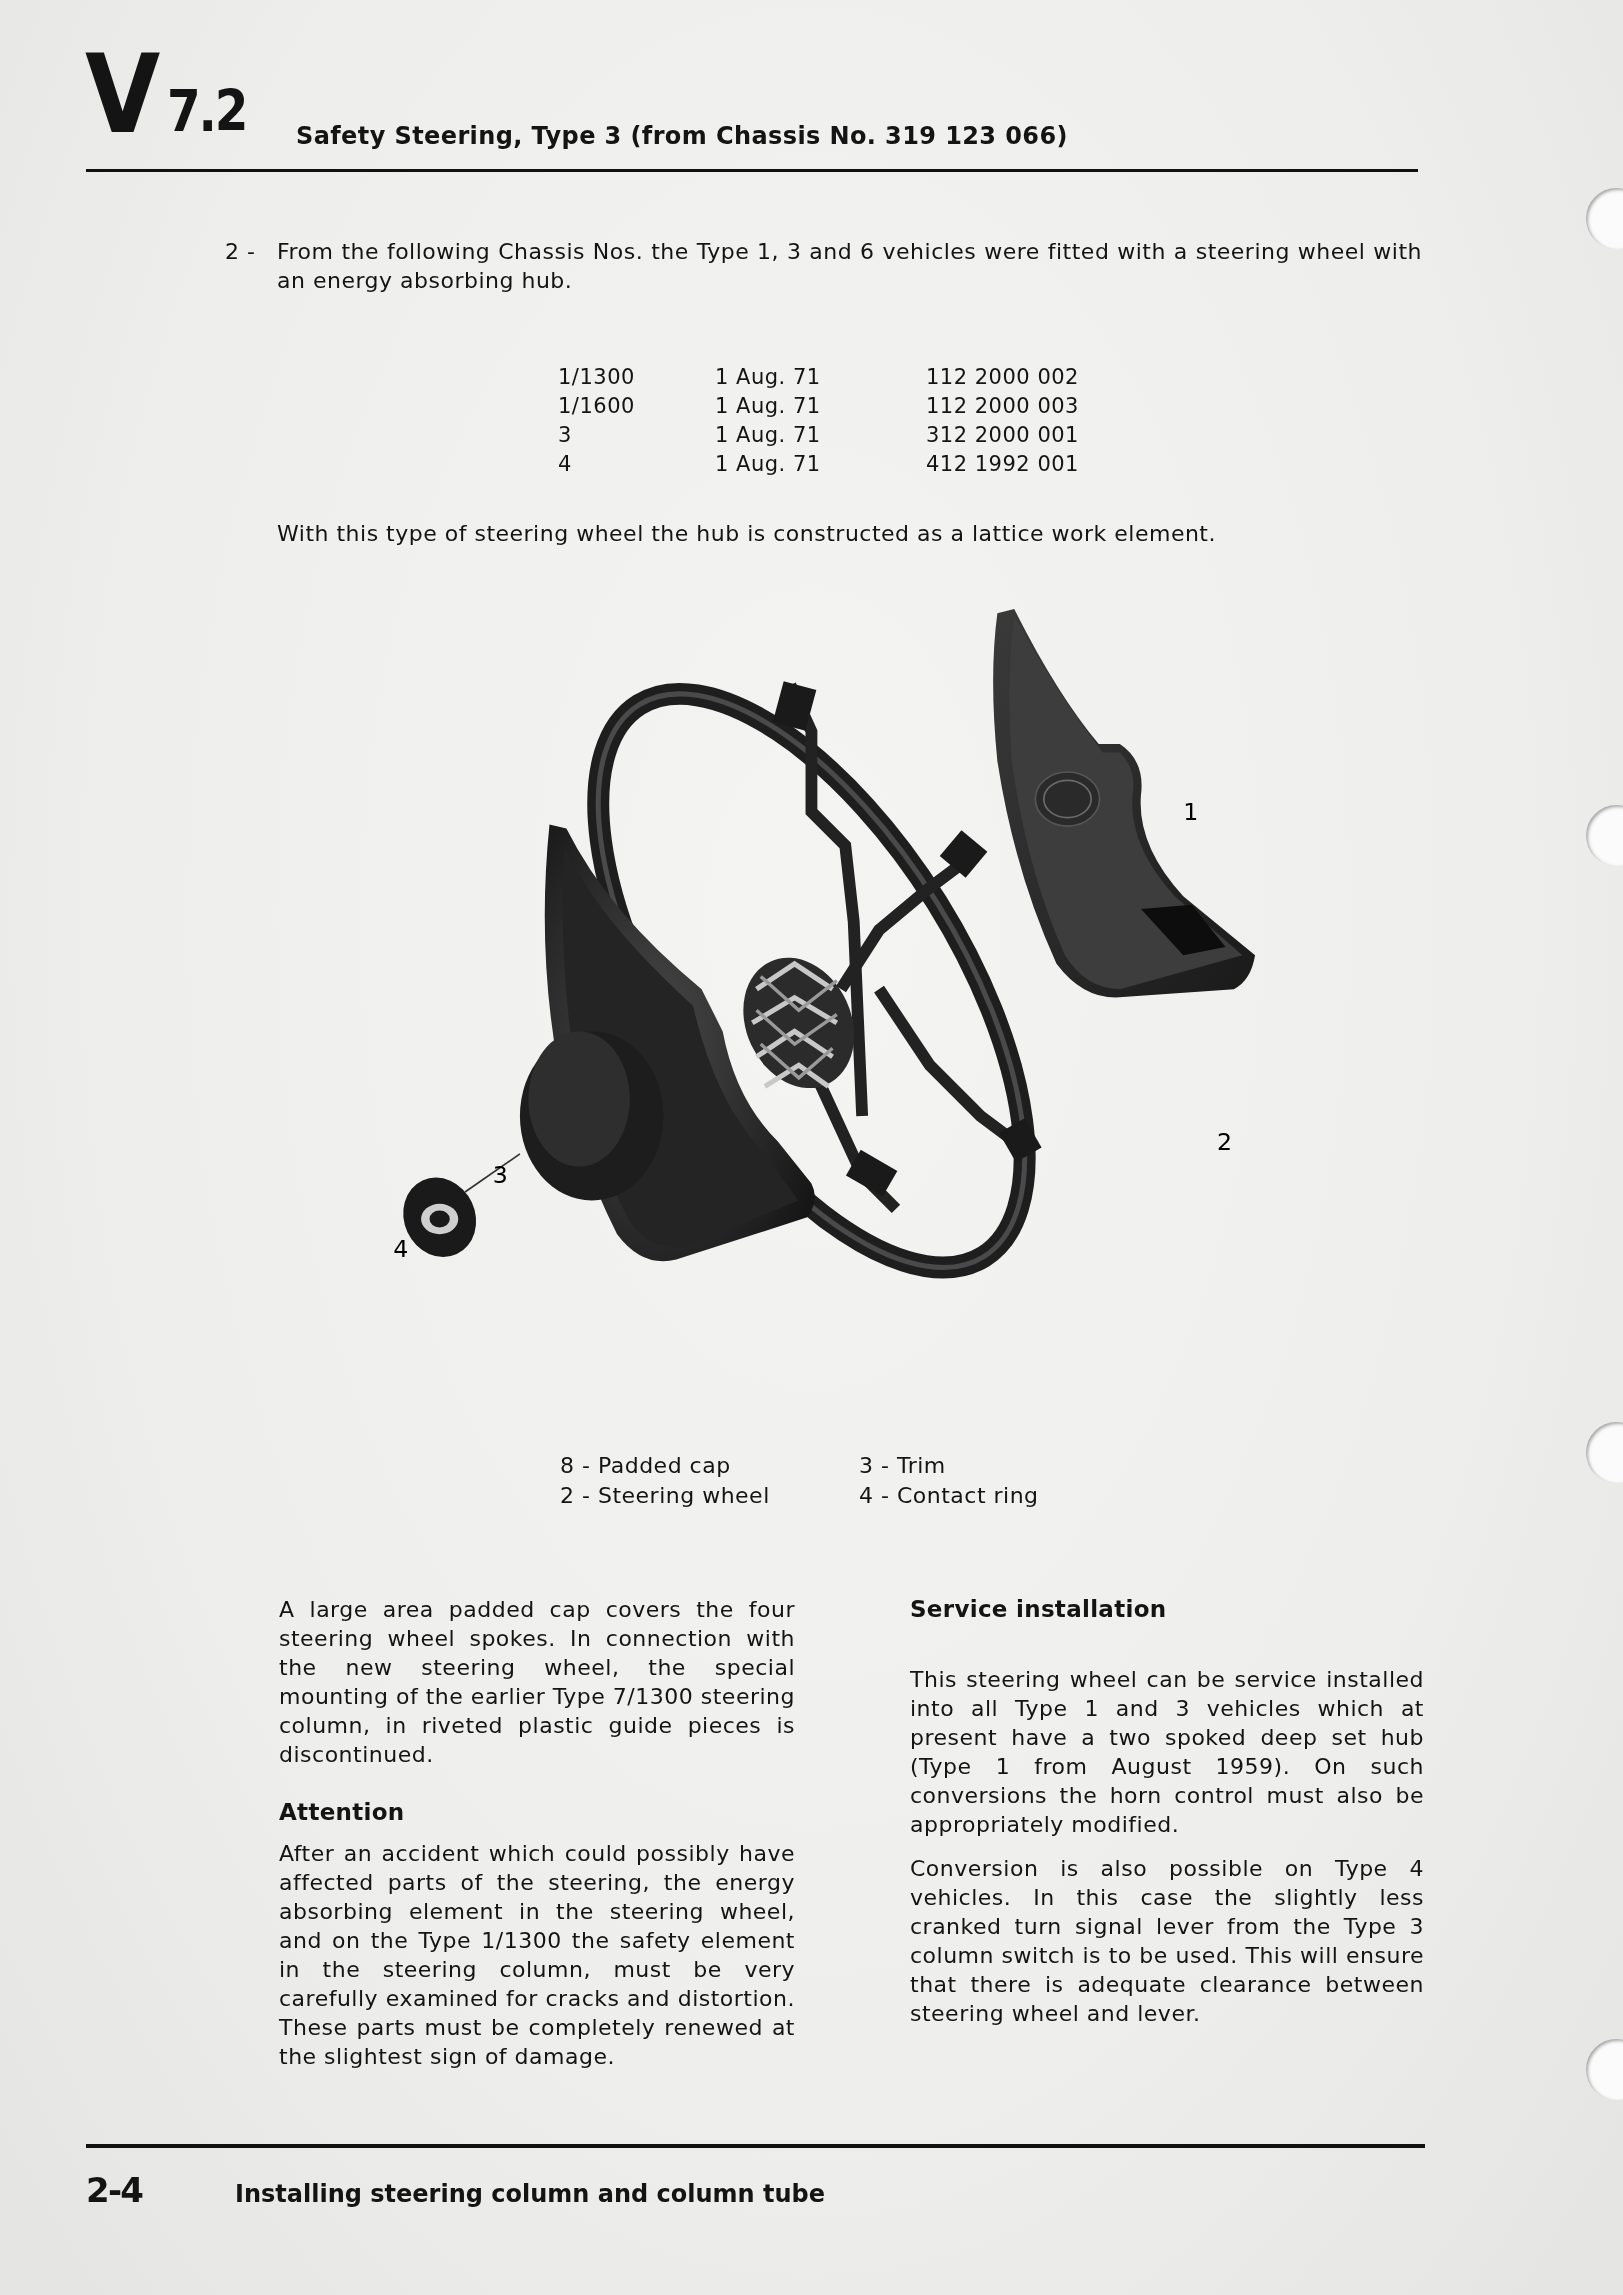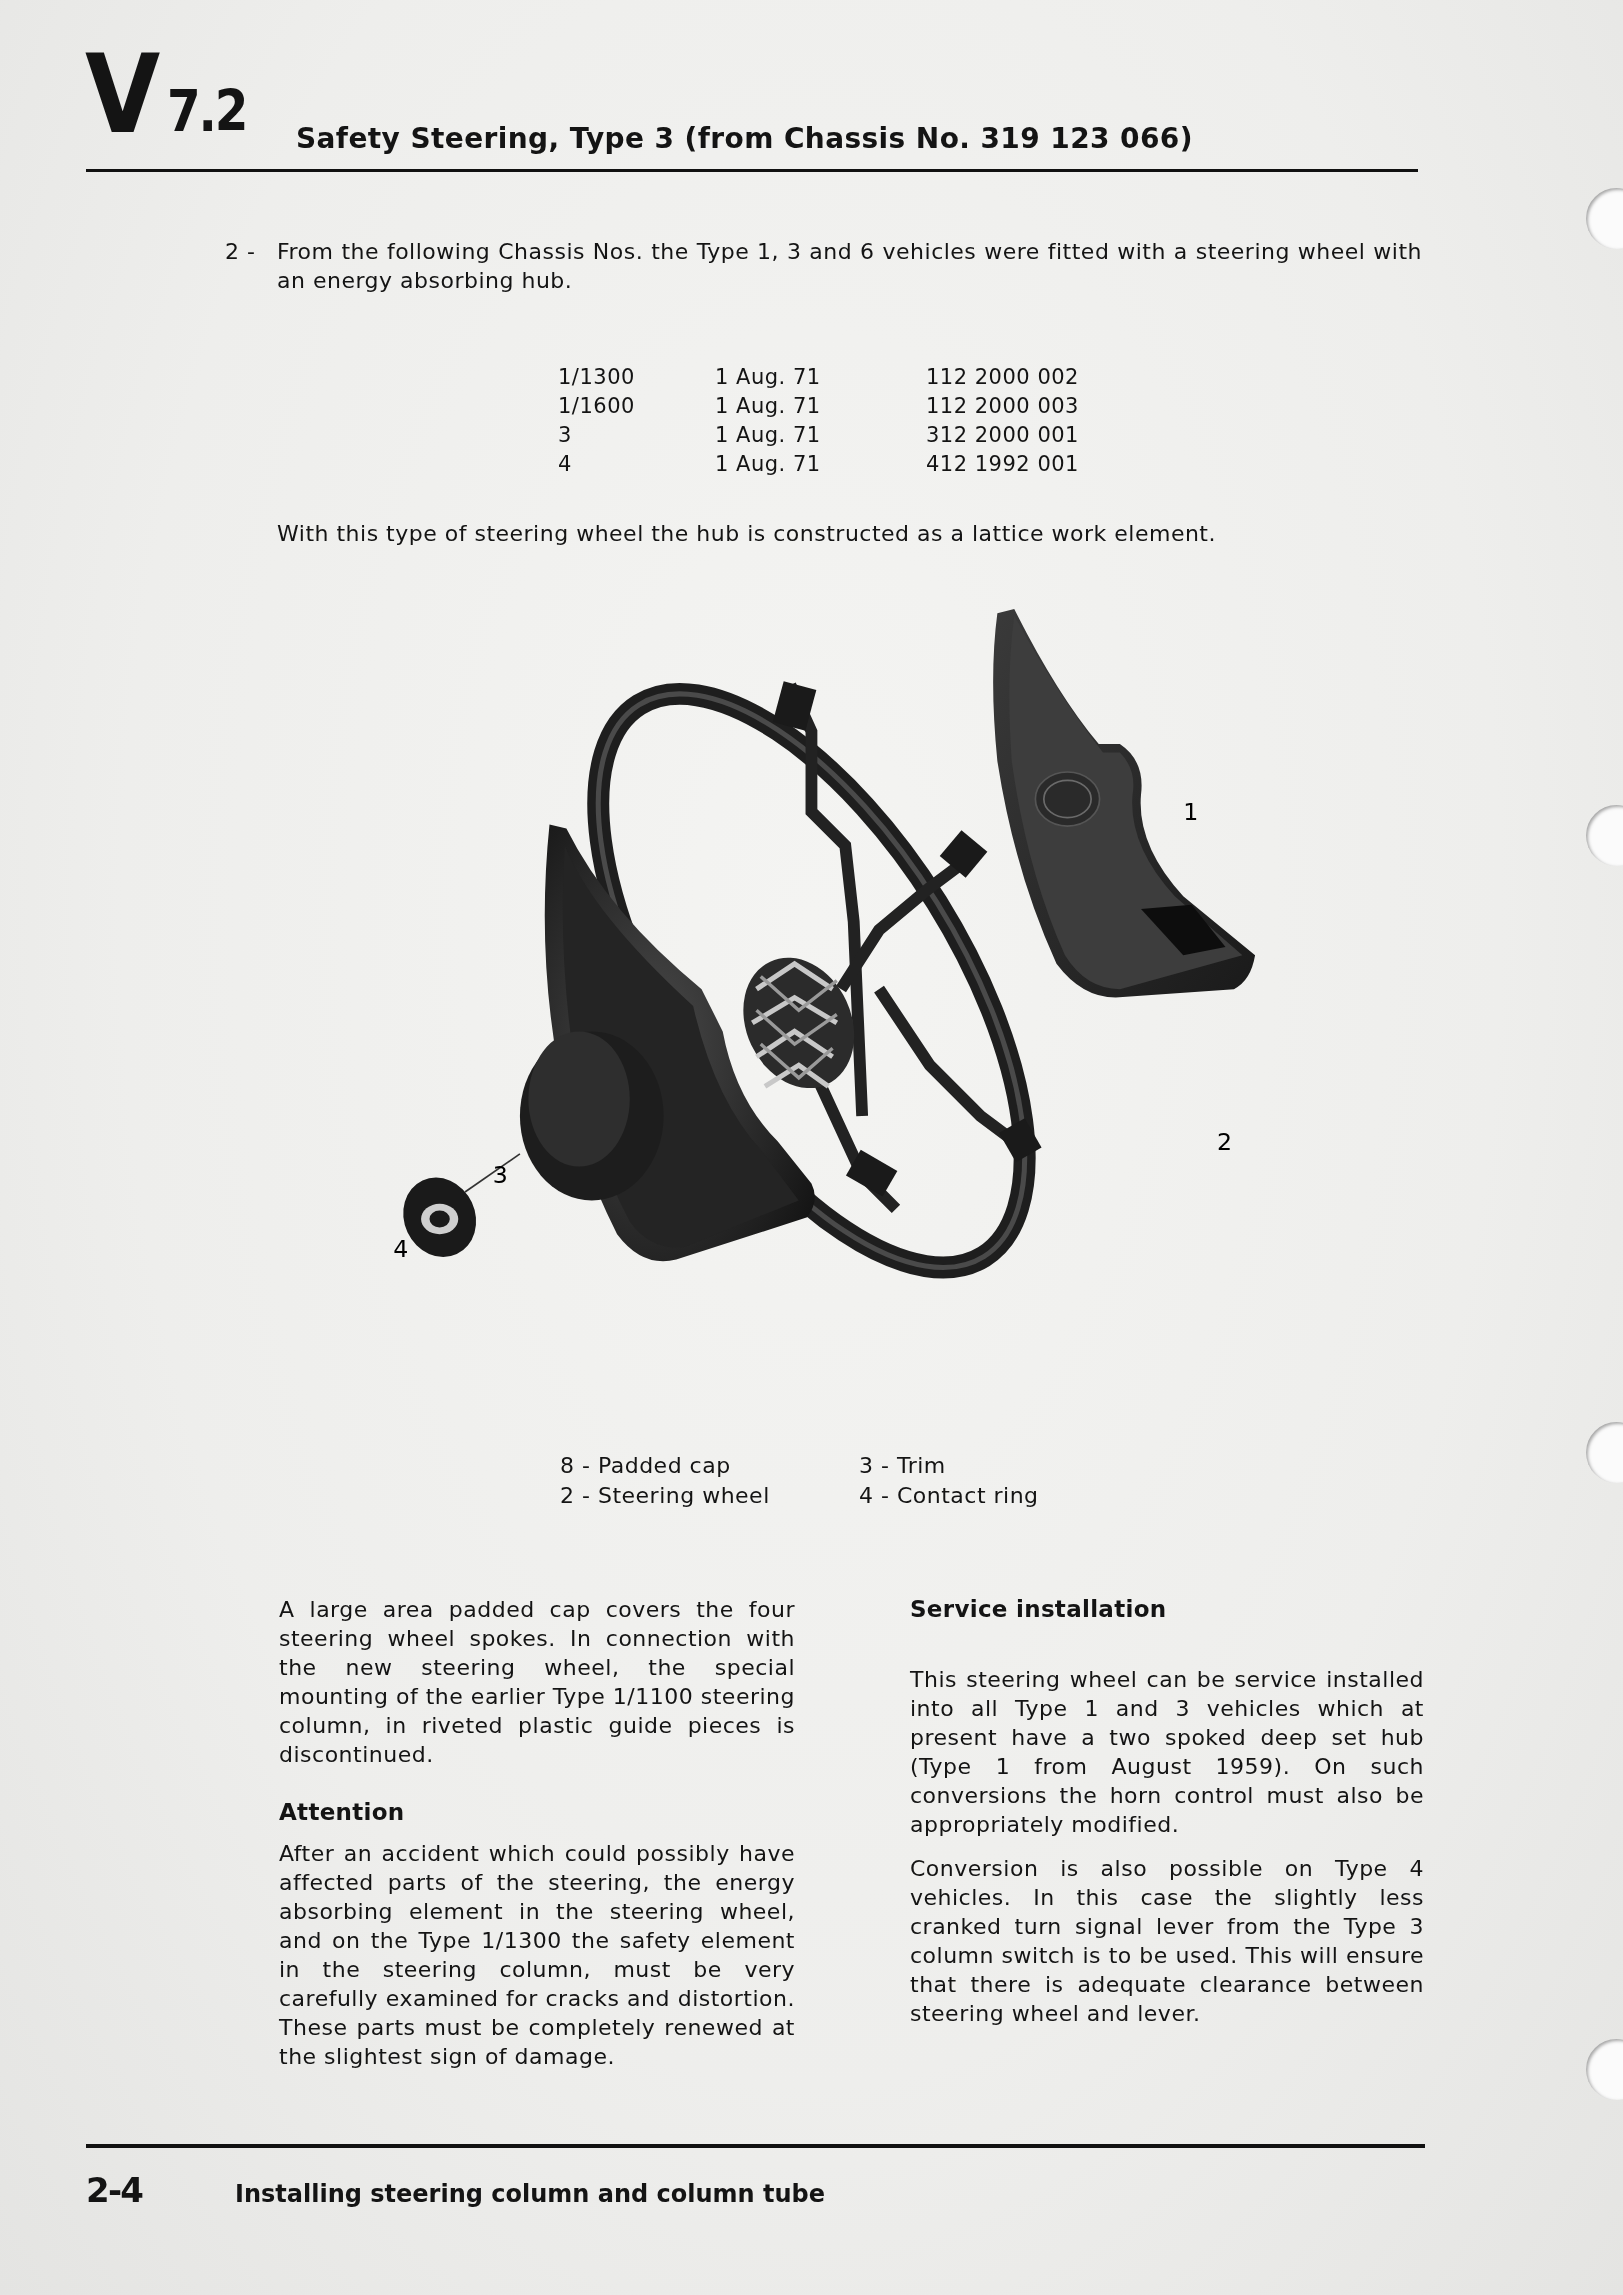--- a/index.html
+++ b/index.html
@@ -9,21 +9,21 @@
     font-family:"DejaVu Sans", sans-serif; color:#141414;
   }
   .page-bg {
     position:absolute; inset:0;
     background:
       radial-gradient(ellipse at 50% 40%, #f4f4f2 0%, #eeeeec 60%, #e4e4e2 100%);
   }
   .abs { position:absolute; }
   .header-v { left:85px; top:41px; font-size:108px; font-weight:bold; letter-spacing:-3.4px; line-height:1; transform:scaleX(0.9); transform-origin:left; }
   .header-num { left:167px; top:83px; font-size:57px; font-weight:bold; letter-spacing:-2.5px; line-height:1; transform:scaleX(0.85); transform-origin:left; }
-  .header-title { left:296px; top:122px; font-size:28px; font-weight:bold; letter-spacing:0.4px; }
+  .header-title { left:296px; top:122px; font-size:24px; font-weight:bold; letter-spacing:0.4px; }
   .rule-top { left:86px; top:169px; width:1332px; height:3.4px; background:#111; }
   .rule-bottom { left:86px; top:2144px; width:1339px; height:4.2px; background:#111; }
   .footer-page { left:86px; top:2170px; font-size:34px; font-weight:bold; letter-spacing:-1.7px; }
   .footer-title { left:235px; top:2180px; font-size:24px; font-weight:bold; }
 
   .text { font-size:22px; line-height:29px; letter-spacing:0.5px; }
   .para2 { left:225px; top:237px; width:1197px; }
   .para2 .num { position:absolute; left:0; top:0; }
   .para2 .body { position:absolute; left:52px; top:0; width:1145px; text-align:justify; }
 
@@ -156,21 +156,21 @@
 <div class="abs legend legend-l">
   <div>8 - Padded cap</div>
   <div>2 - Steering wheel</div>
 </div>
 <div class="abs legend legend-r">
   <div>3 - Trim</div>
   <div>4 - Contact ring</div>
 </div>
 
 <div class="abs text col-left">
-  <p class="p">A large area padded cap covers the four steering wheel spokes. In connection with the new steering wheel, the special mounting of the earlier Type 1/1100 steering column, in riveted plastic guide pieces is discontinued.</p>
+  <p class="p">A large area padded cap covers the four steering wheel spokes. In connection with the new steering wheel, the special mounting of the earlier Type 7/1300 steering column, in riveted plastic guide pieces is discontinued.</p>
   <p class="h" style="margin-top:29px;margin-bottom:12px;">Attention</p>
   <p class="p">After an accident which could possibly have affected parts of the steering, the energy absorbing element in the steering wheel, and on the Type 1/1300 the safety element in the steering column, must be very carefully examined for cracks and distortion. These parts must be completely renewed at the slightest sign of damage.</p>
 </div>
 
 <div class="abs text col-right">
   <p class="h" style="margin-bottom:41px;">Service installation</p>
   <p class="p">This steering wheel can be service installed into all Type 1 and 3 vehicles which at present have a two spoked deep set hub (Type 1 from August 1959). On such conversions the horn control must also be appropriately modified.</p>
   <p class="p" style="margin-top:15px;">Conversion is also possible on Type 4 vehicles. In this case the slightly less cranked turn signal lever from the Type 3 column switch is to be used. This will ensure that there is adequate clearance between steering wheel and lever.</p>
 </div>
 

